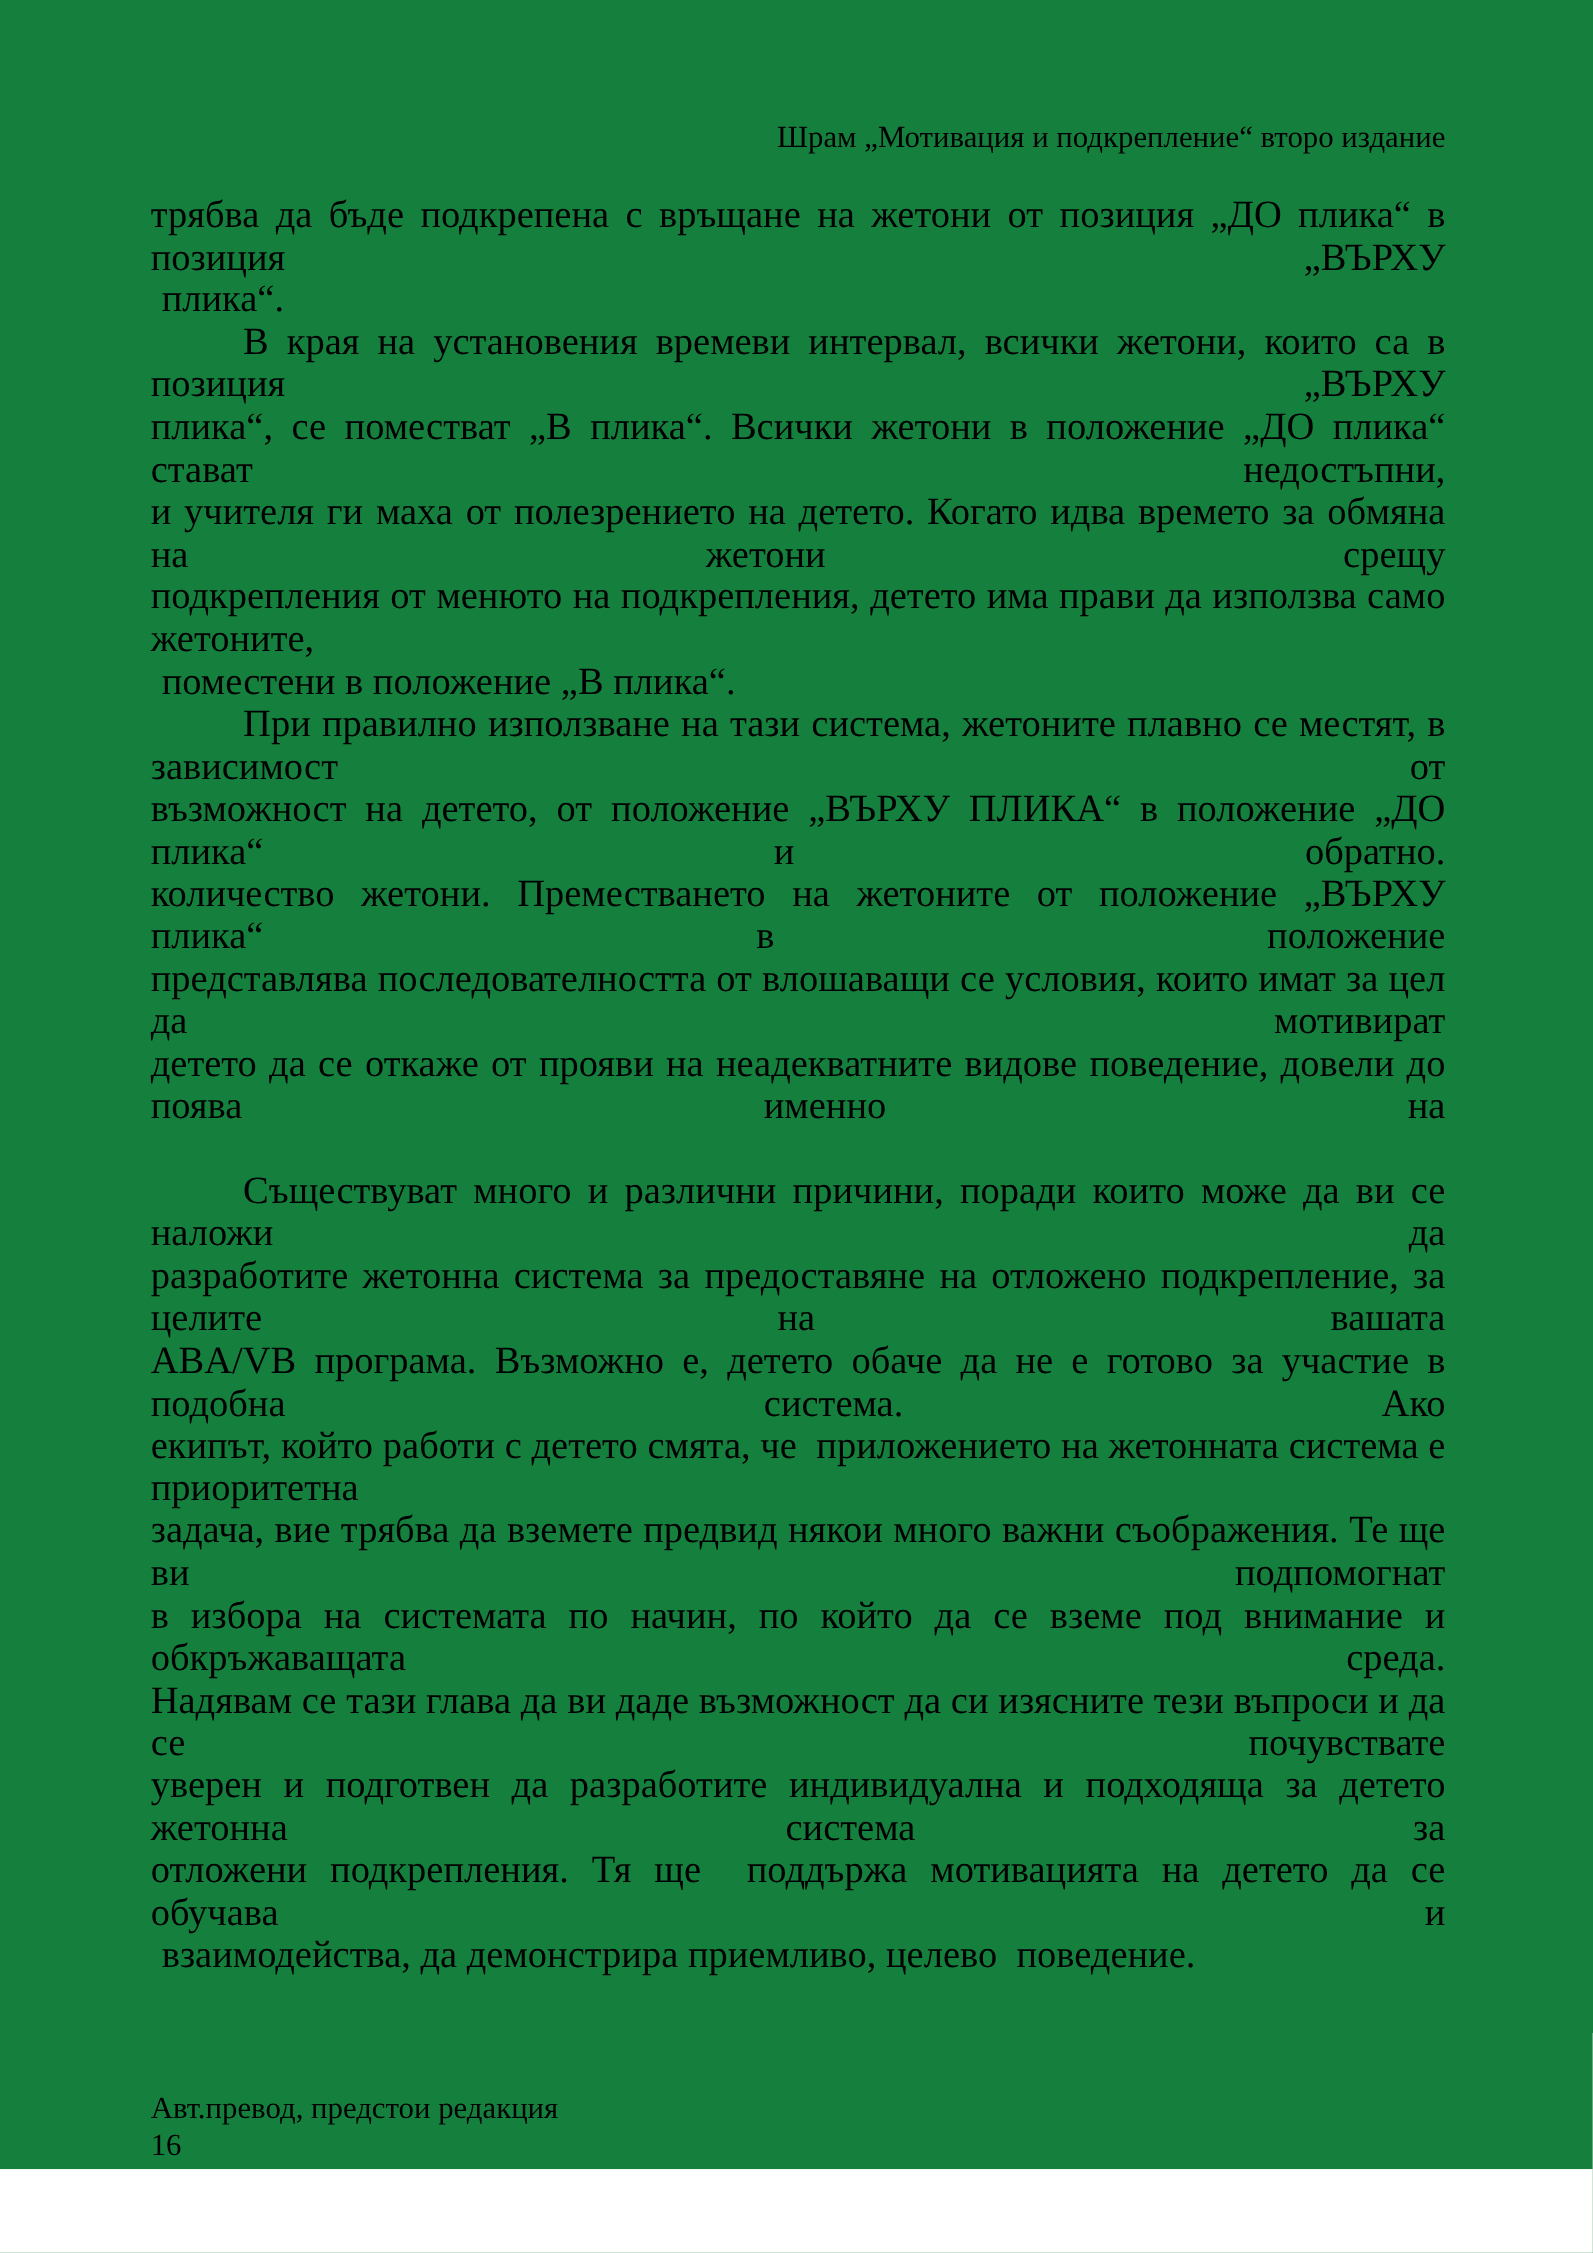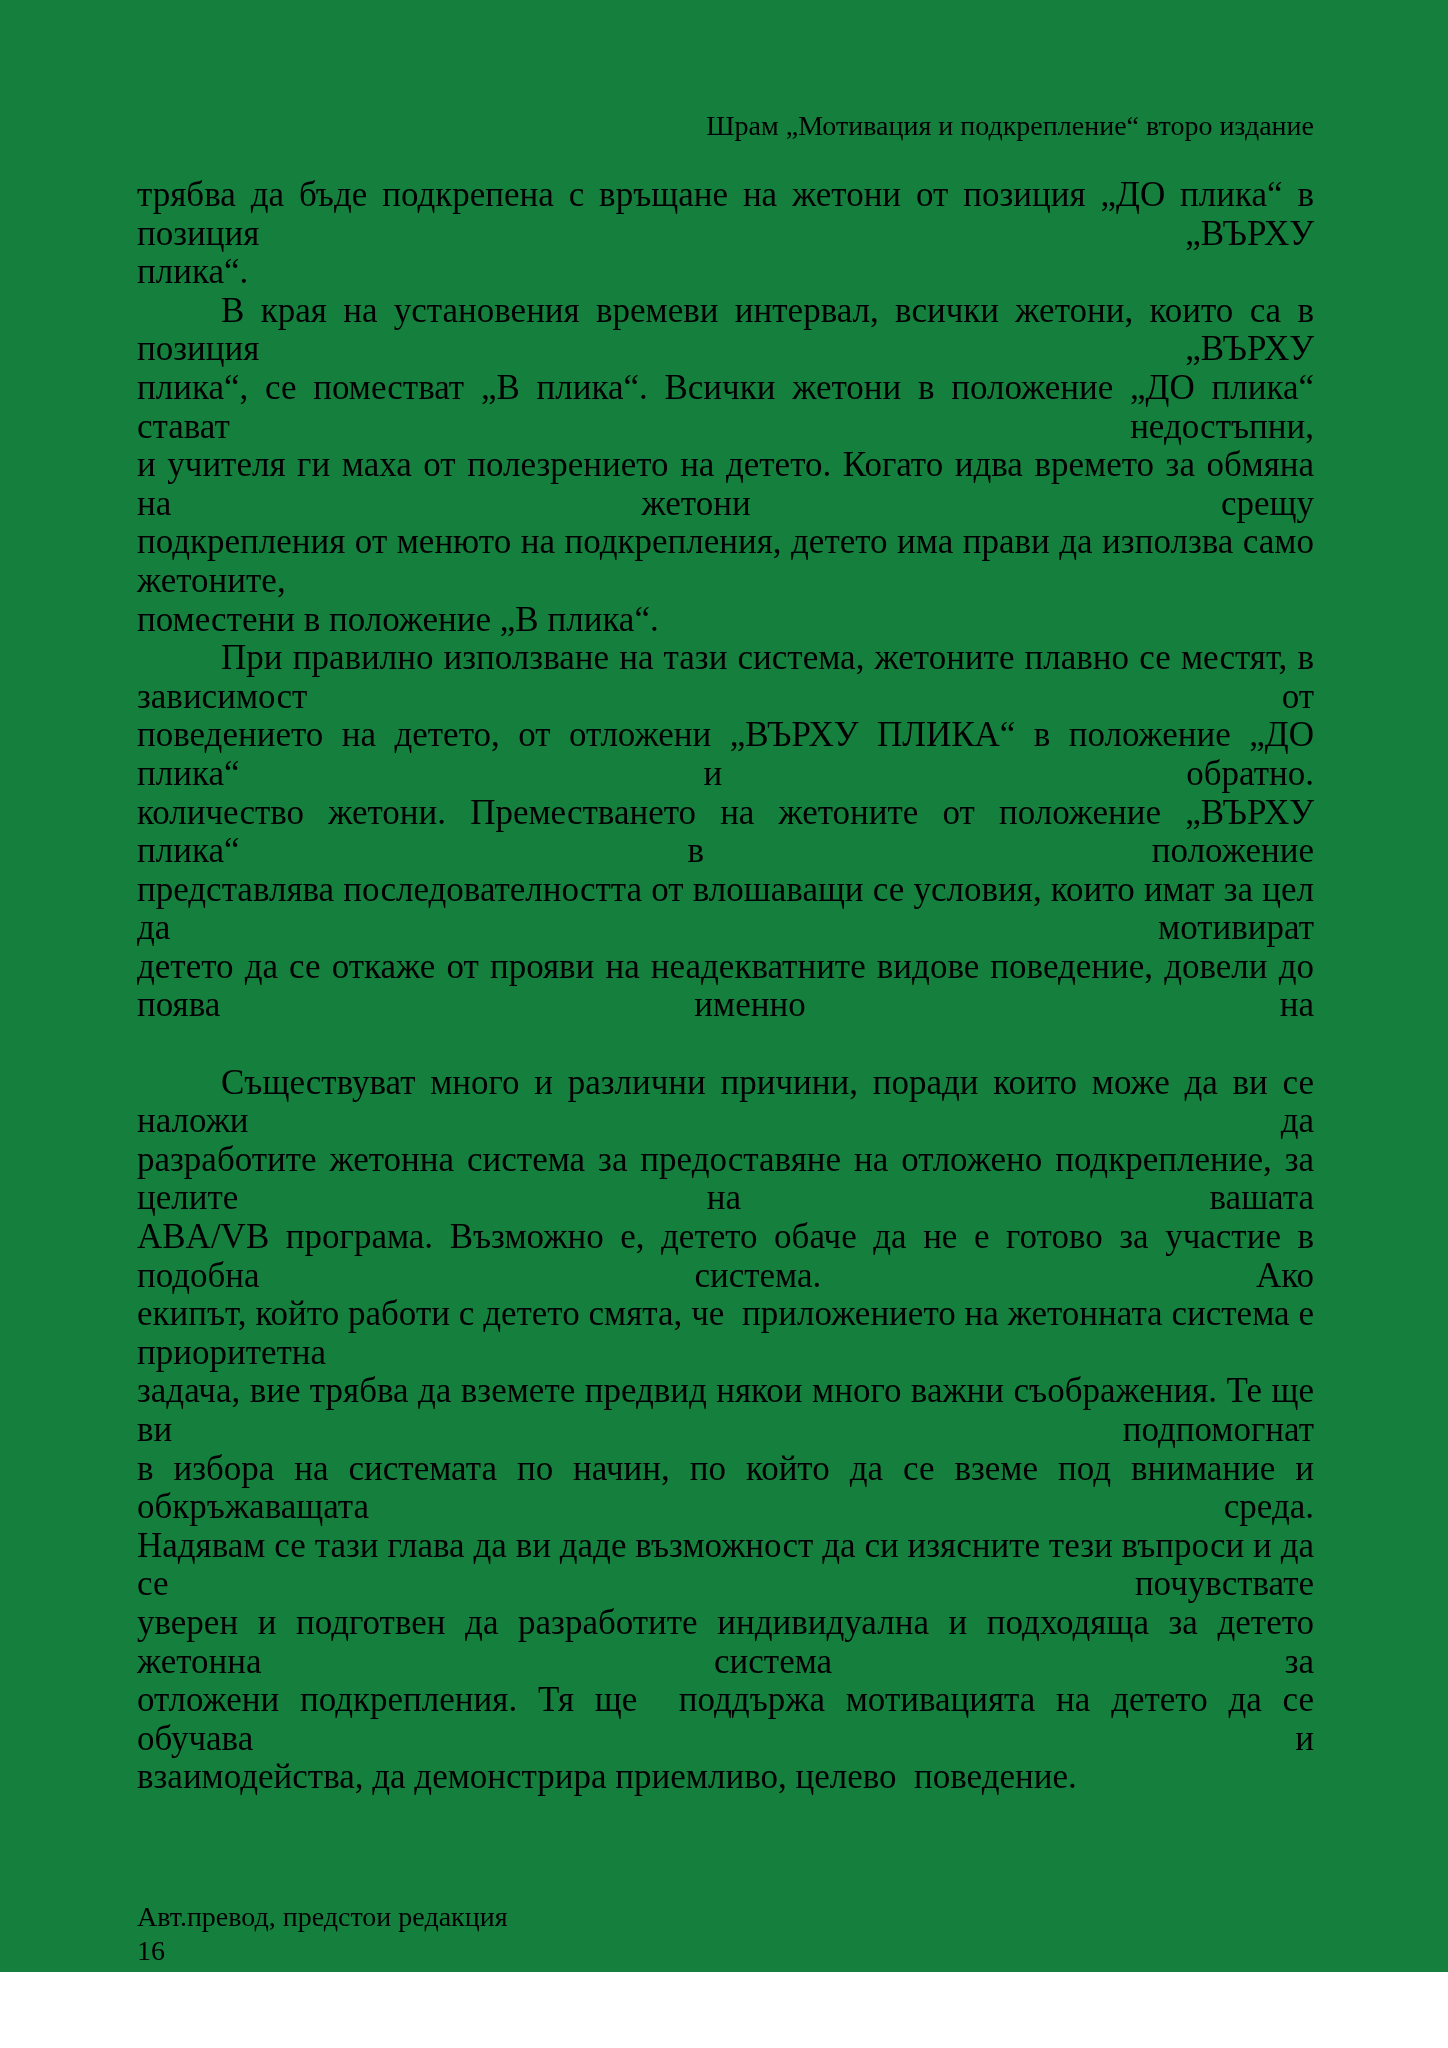--- a/index.html
+++ b/index.html
@@ -39,20 +39,21 @@
   .para.gap-before {
     margin-top: 38.6px;
   }
   .line {
     line-height: 38.6px;
     text-align: justify;
     text-align-last: justify;
   }
   .line.last {
     text-align-last: left;
+    margin-left: 10px;
   }
   .para.indent .line:first-child {
     text-indent: 84px;
   }
   .running-footer {
     position: absolute;
     top: 1900px;
     left: 137px;
     right: 134px;
     display: flex;
@@ -79,21 +80,21 @@
       </div>
       <div class="para indent">
         <div class="line">В края на установения времеви интервал, всички жетони, които са в позиция „ВЪРХУ</div>
         <div class="line">плика“, се поместват „В плика“. Всички жетони в положение „ДО плика“ стават недостъпни,</div>
         <div class="line">и учителя ги маха от полезрението на детето. Когато идва времето за обмяна на жетони срещу</div>
         <div class="line">подкрепления от менюто на подкрепления, детето има прави да използва само жетоните,</div>
         <div class="line last">поместени в положение „В плика“.</div>
       </div>
       <div class="para indent">
         <div class="line">При правилно използване на тази система, жетоните плавно се местят, в зависимост от</div>
-        <div class="line">поведението на детето, от отложени „ВЪРХУ ПЛИКА“ в положение „ДО плика“ и обратно.</div>
+        <div class="line">възможност на детето, от положение „ВЪРХУ ПЛИКА“ в положение „ДО плика“ и обратно.</div>
         <div class="line">количество жетони. Преместването на жетоните от положение „ВЪРХУ плика“ в положение</div>
         <div class="line">представлява последователността от влошаващи се условия, които имат за цел да мотивират</div>
         <div class="line">детето да се откаже от прояви на неадекватните видове поведение, довели до поява именно на</div>
       </div>
       <div class="para indent gap-before">
         <div class="line">Съществуват много и различни причини, поради които може да ви се наложи да</div>
         <div class="line">разработите жетонна система за предоставяне на отложено подкрепление, за целите на вашата</div>
         <div class="line">ABA/VB програма. Възможно е, детето обаче да не е готово за участие в подобна система. Ако</div>
         <div class="line">екипът, който работи с детето смята, че &nbsp;приложението на жетонната система е приоритетна</div>
         <div class="line">задача, вие трябва да вземете предвид някои много важни съображения. Те ще ви подпомогнат</div>

